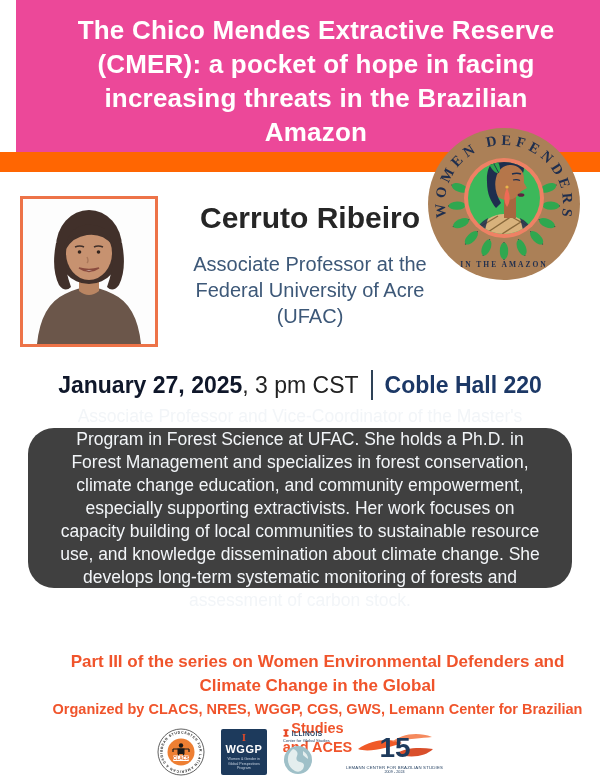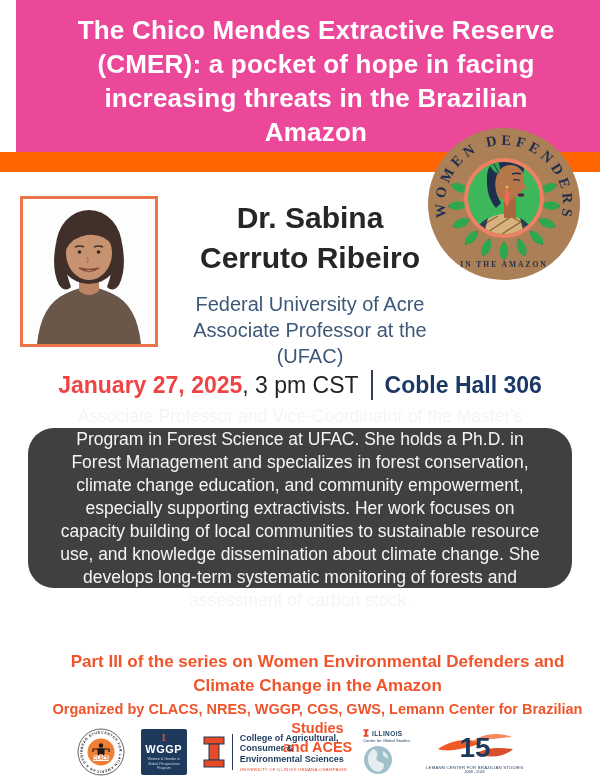--- a/index.html
+++ b/index.html
@@ -21,21 +21,21 @@
   .photo-frame svg { display:block; }
 
   
   .speaker { position:absolute; left:160px; top:198px; width:300px; text-align:center; }
   .speaker .name { color:#262626; font-weight:bold; font-size:30px; line-height:40px; }
   .speaker .role { margin-top:13px; color:#3d5878; font-size:20px; line-height:26px; }
 
   
   .date-row { position:absolute; left:0; top:370px; width:600px; display:flex;
               justify-content:center; align-items:center; font-size:23px; color:#222222; }
-  .date-row .date { font-weight:bold; color:#ef4444; }
+  .date-row .date { font-weight:bold; color:#0f172a; }
   .date-row .sep { display:inline-block; width:2px; height:30px; background:#2e4156; margin:0 12px; }
   .date-row .loc { font-weight:bold; color:#1c3866; }
 
   
   .bio-box { position:absolute; left:28px; top:428px; width:544px; height:160px;
              background:#404040; border-radius:26px; padding:20px 26px;
              display:flex; align-items:center; }
   .bio-box p { color:#f2f5f8; font-size:17.5px; line-height:23px; text-align:center; width:100%; }
 
   
@@ -193,45 +193,44 @@
       <path d="M 71,48 Q 75,46 80,48" stroke="#41302a" stroke-width="1.6" fill="none"></path>
       <circle cx="56.5" cy="53" r="1.8" fill="#33251f"></circle>
       <circle cx="75.5" cy="53" r="1.8" fill="#33251f"></circle>
       <path d="M 64,58 Q 66,62 64,64" stroke="#a9775a" stroke-width="1.4" fill="none"></path>
       <path d="M 56,69 Q 66,76 76,69 Q 66,72 56,69 Z" fill="#fdfdfd" stroke="#8a4b3e" stroke-width="1.4"></path>
     </svg>
   </div>
 
   <div class="speaker">
     <div class="name">
-      <div>Dr. Sabina</div>
       <div>Cerruto Ribeiro</div>
     </div>
     <div class="role">
+      <div>Associate Professor at the</div>
       <div>Federal University of Acre</div>
-      <div>Associate Professor at the</div>
       <div>(UFAC)</div>
     </div>
   </div>
 
   <div class="date-row">
     <span class="date">January 27, 2025</span>
       <span>, 3 pm CST</span>
     <span class="sep"></span>
-    <span class="loc">Coble Hall 306</span>
+    <span class="loc">Coble Hall 220</span>
   </div>
 
   <div class="bio-box">
     <p>Associate Professor and Vice-Coordinator of the Master's Program in Forest Science at UFAC. She holds a Ph.D. in Forest Management and specializes in forest conservation, climate change education, and community empowerment, especially supporting extractivists. Her work focuses on capacity building of local communities to sustainable resource use, and knowledge dissemination about climate change. She develops long-term systematic monitoring of forests and assessment of carbon stock.</p>
   </div>
 
   <div class="series-block">
     <div class="series">
       <div>Part III of the series on Women Environmental Defenders and</div>
-      <div>Climate Change in the Amazon</div>
+      <div>Climate Change in the Global</div>
     </div>
     <div class="organizers">
       <div>Organized by CLACS, NRES, WGGP, CGS, GWS, Lemann Center for Brazilian Studies</div>
       <div>and ACES</div>
     </div>
   </div>
 
   <div class="logos">
 
     <div class="logo clacs">
@@ -254,36 +253,20 @@
         <text x="24" y="31.7" text-anchor="middle" font-size="4.6" font-weight="bold" fill="#e2641f">CLACS</text>
       </svg>
     </div>
 
     <div class="logo wggp">
       <div class="block-i">I</div>
       <div class="wggp-label">WGGP</div>
       <div class="wggp-sub">Women &amp; Gender in Global Perspectives Program</div>
     </div>
 
-    <div class="logo aces">
-      <svg width="22" height="32" viewBox="0 0 22 32">
-        <rect x="1" y="1" width="20" height="7" fill="#e84a27" stroke="#1d3a5c" stroke-width="1"></rect>
-        <rect x="6" y="8" width="10" height="16" fill="#e84a27" stroke="#1d3a5c" stroke-width="1"></rect>
-        <rect x="1" y="24" width="20" height="7" fill="#e84a27" stroke="#1d3a5c" stroke-width="1"></rect>
-      </svg>
-      <div class="divider"></div>
-      <div class="aces-text">
-        <div class="aces-name">
-          <div>College of Agricultural,</div>
-          <div>Consumer &amp;</div>
-          <div>Environmental Sciences</div>
-        </div>
-        <div class="aces-sub">UNIVERSITY OF ILLINOIS URBANA-CHAMPAIGN</div>
-      </div>
-    </div>
 
     <div class="logo cgs">
       <div class="cgs-top">
         <svg width="6" height="8" viewBox="0 0 22 32">
           <rect x="1" y="1" width="20" height="7" fill="#e84a27"></rect>
           <rect x="6" y="8" width="10" height="16" fill="#e84a27"></rect>
           <rect x="1" y="24" width="20" height="7" fill="#e84a27"></rect>
         </svg>
         <span class="cgs-brand">ILLINOIS</span>
       </div>

